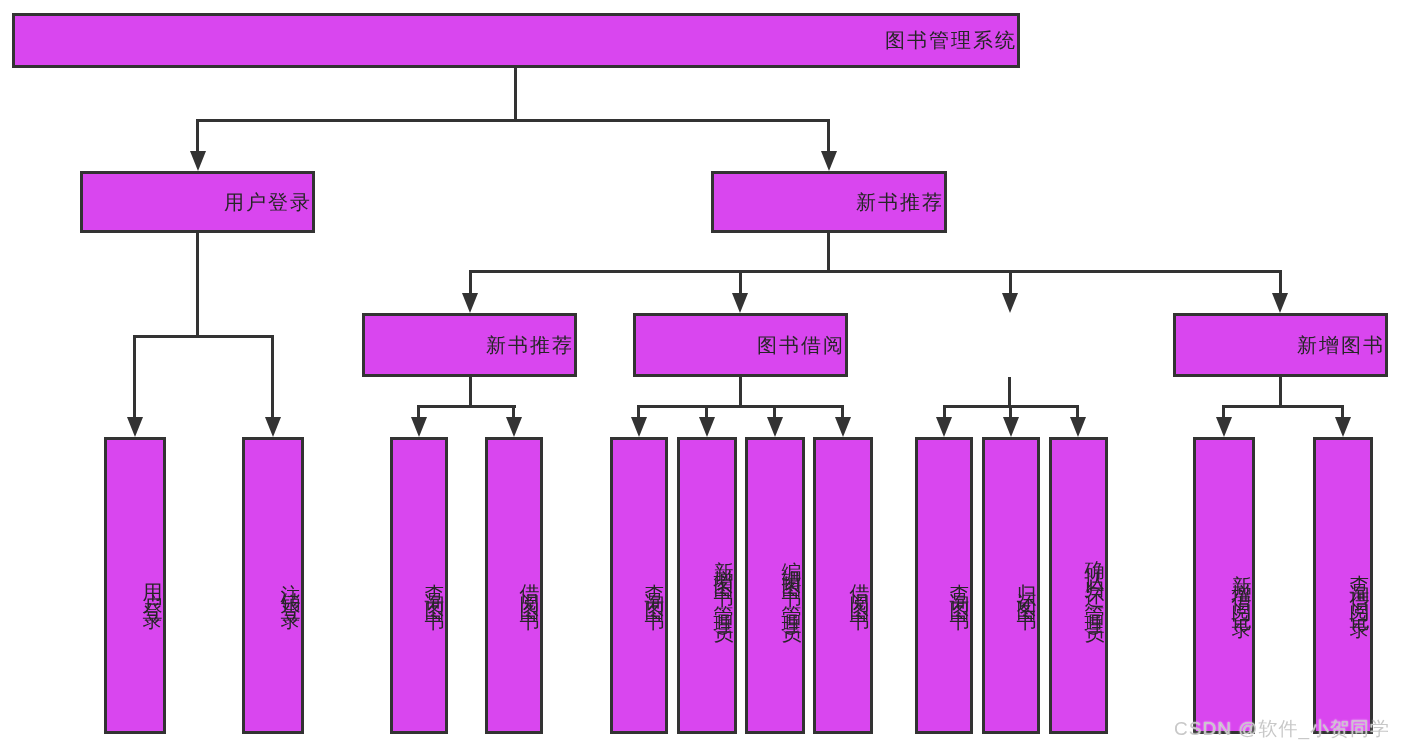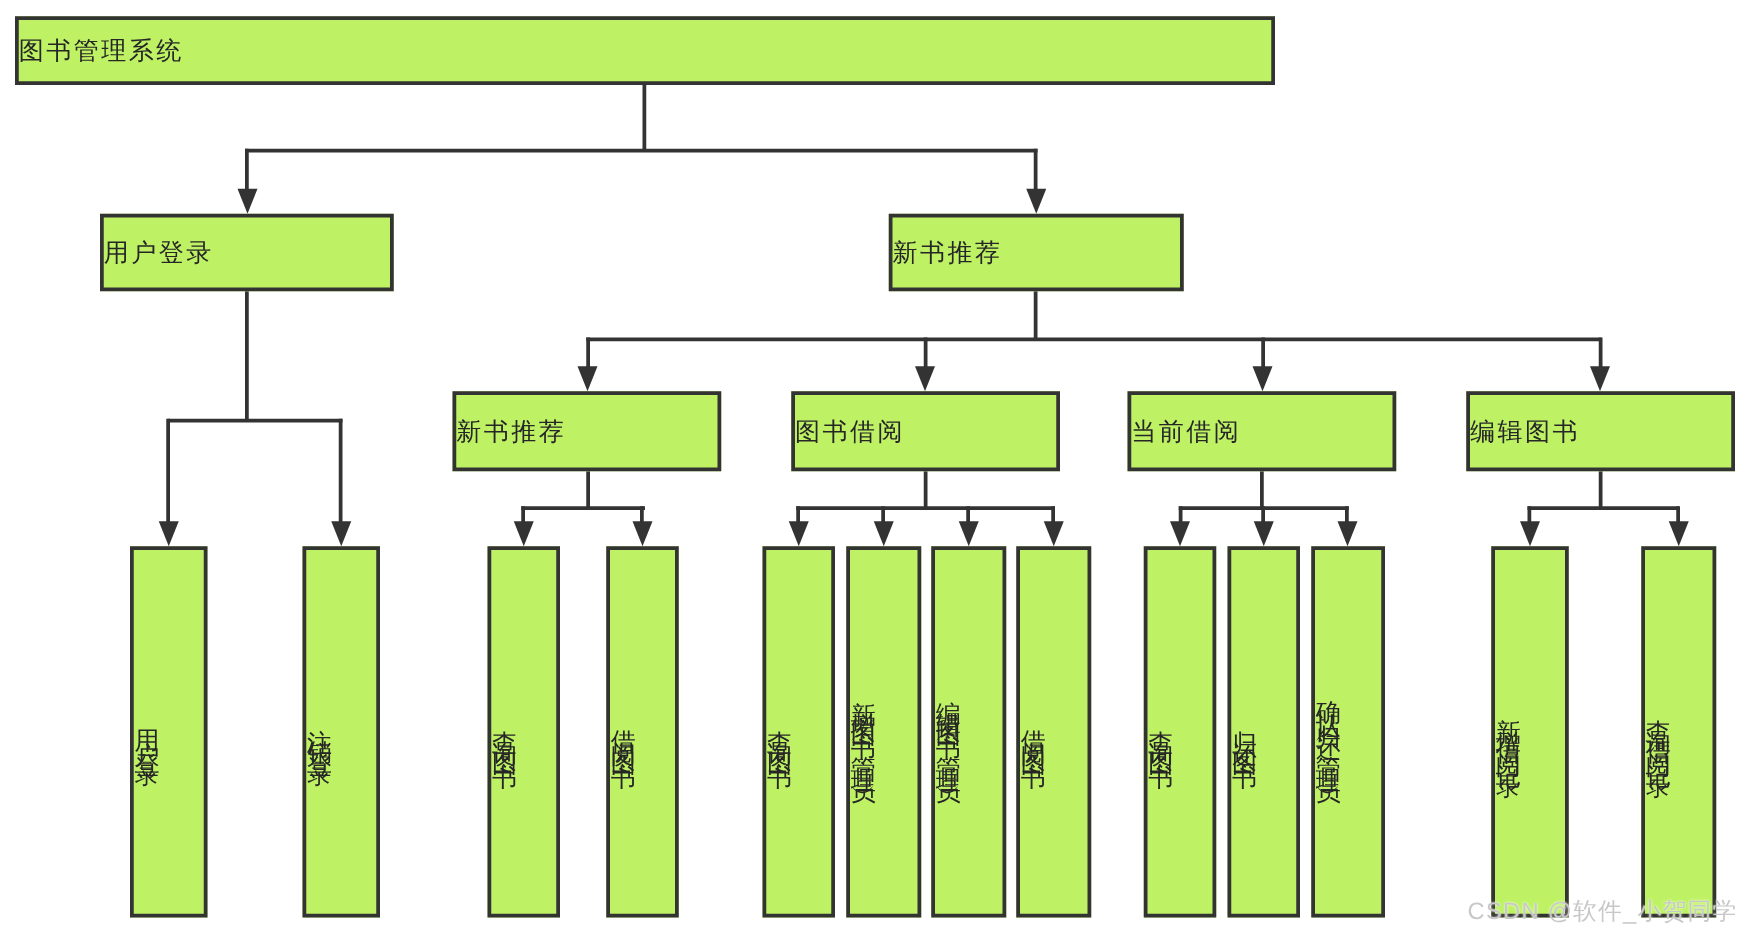--- a/index.html
+++ b/index.html
@@ -6,26 +6,26 @@
   #canvas {
     position: relative;
     width: 1405px;
     height: 747px;
     background: #ffffff;
     font-family: "Liberation Sans", "DejaVu Sans", sans-serif;
     overflow: hidden;
   }
   .box {
     position: absolute;
-    background: #bef264;
+    background: #d946ef;
     border: 3px solid #333333;
     box-sizing: border-box;
     display: flex;
     align-items: center;
-    justify-content: flex-start;
+    justify-content: flex-end;
     color: #262626;
     font-size: 20px;
     font-weight: 500;
     letter-spacing: 2px;
     z-index: 2;
   }
   .leaf {
     top: 437px;
     height: 297px;
   }
@@ -74,25 +74,22 @@
   <div class="box" style="left:711px; top:171px; width:236px; height:62px;">
     <span>新书推荐</span>
   </div>
 
   <div class="box" style="left:362px; top:313px; width:215px; height:64px;">
     <span>新书推荐</span>
   </div>
   <div class="box" style="left:633px; top:313px; width:215px; height:64px;">
     <span>图书借阅</span>
   </div>
-  <div class="box" style="left:902px; top:313px; width:215px; height:64px;">
-    <span>当前借阅</span>
-  </div>
   <div class="box" style="left:1173px; top:313px; width:215px; height:64px;">
-    <span>编辑图书</span>
+    <span>新增图书</span>
   </div>
 
   <div class="box leaf" style="left:104px; width:62px;">
     <span class="vtext">用户登录</span>
   </div>
   <div class="box leaf" style="left:242px; width:62px;">
     <span class="vtext">注销登录</span>
   </div>
 
   <div class="box leaf" style="left:390px; width:58px;">

